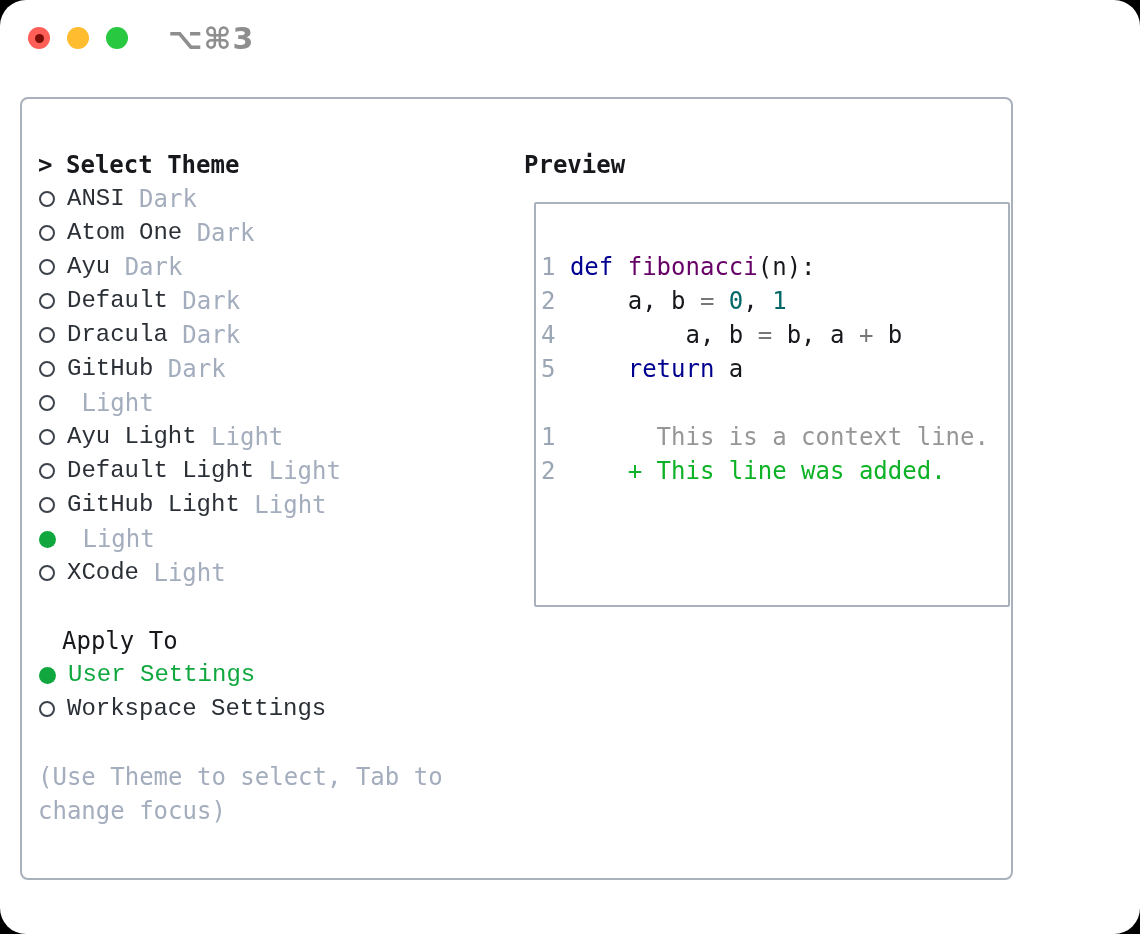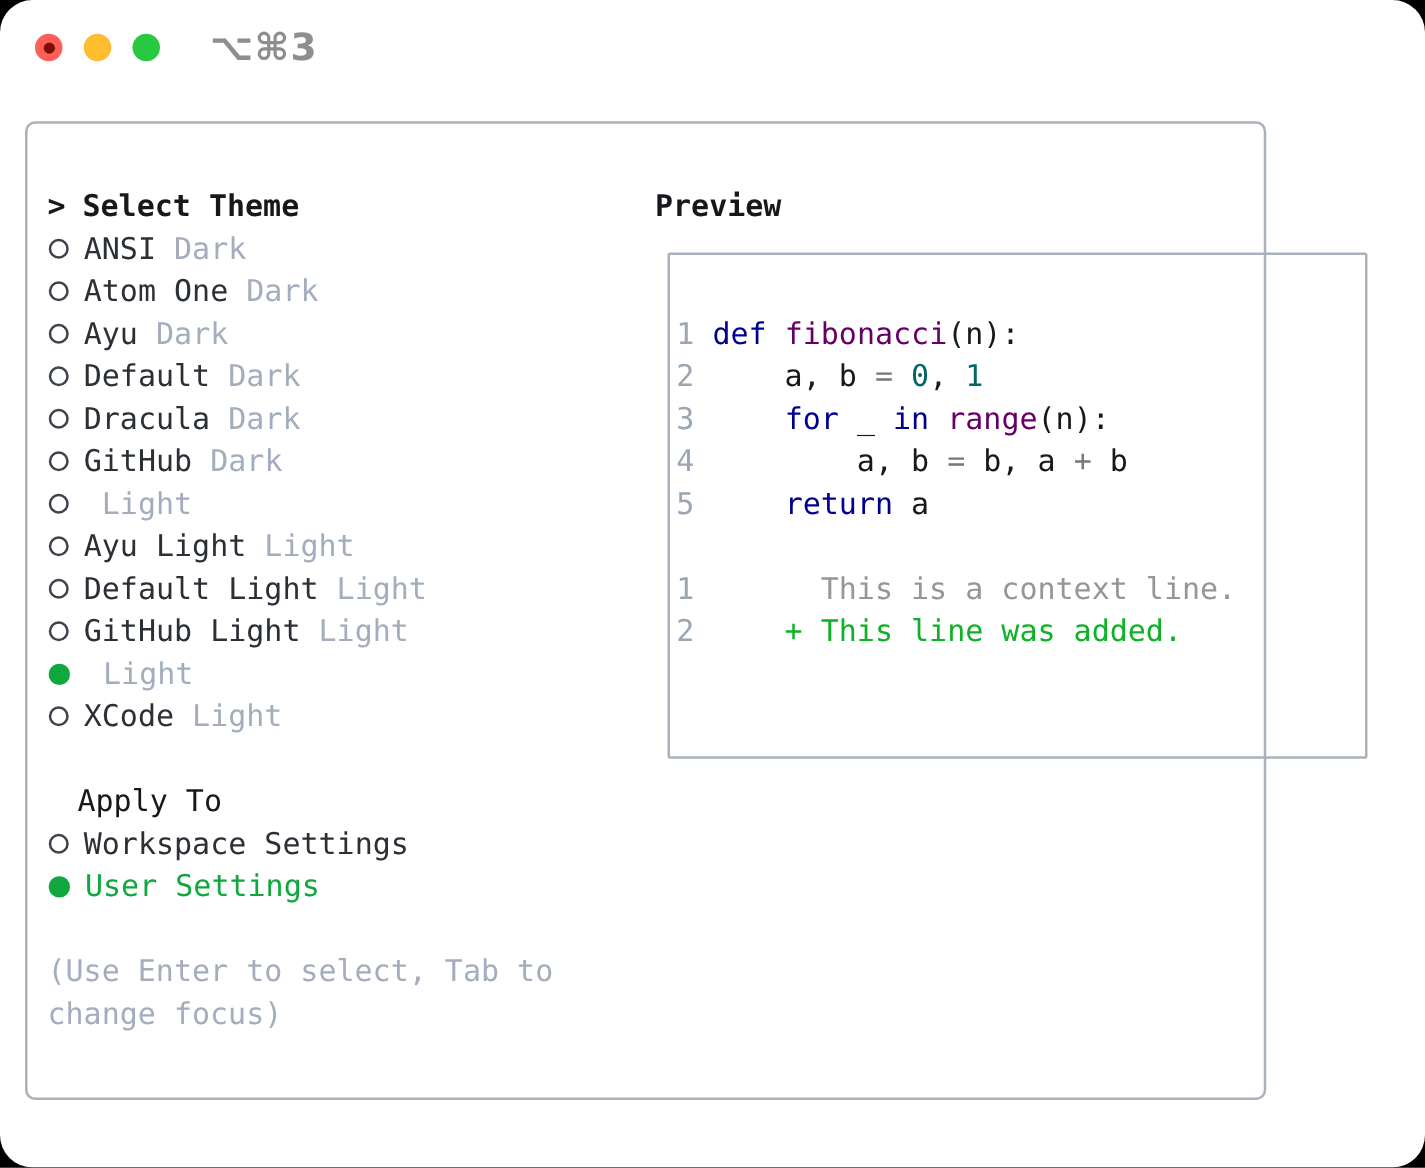--- a/index.html
+++ b/index.html
@@ -27,29 +27,29 @@
   .right-pane{left:502px;width:500px;}
 
   .hdr{font-weight:bold;color:var(--text-black);}
   .header-row{display:flex;align-items:center;}
   .caret{font-weight:bold;width:28px;color:var(--text-black);}
 
   .opt-row{display:flex;align-items:center;height:34px;white-space:pre;}
   .radio{width:16px;height:16px;border-radius:50%;box-sizing:border-box;
          border:2.5px solid var(--radio-stroke);margin:0 12px 0 1px;flex:0 0 auto;}
   .radio.sel{border:none;background:var(--ui-green);width:17px;height:17px;}
-  .opt-name{color:var(--text-dark);}
+  .opt-name{color:var(--text-dark);font-family:Liberation Mono, monospace;}
   .opt-name.sel{color:var(--ui-green);}
   .variant{color:var(--muted);text-align:center;}
   .spacer{height:34px;}
   .apply-hdr{margin-left:24px;color:var(--text-black);}
   .help{color:var(--muted);}
 
   
-  .preview-box{margin-left:10px;margin-top:20px;width:560px;height:405px;
+  .preview-box{margin-left:10px;margin-top:20px;width:476px;height:405px;
                border:2px solid var(--border);border-radius:2px;box-sizing:border-box;
                padding:46px 0 0 5px;overflow:hidden;}
   .cline{white-space:pre;line-height:34px;height:34px;font-size:24px;}
   .num{color:var(--num);}
   .kw{color:var(--kw);}
   .fn{color:var(--fn);}
   .lit{color:var(--lit);}
   .pln{color:var(--text-black);}
   .op{color:var(--op);}
   .ctx{color:var(--ctx);}
@@ -87,36 +87,35 @@
           <div class="opt-row"><span class="radio"></span><span class="variant"> Light</span></div>
           <div class="opt-row"><span class="radio"></span><span class="opt-name">Ayu Light</span><span class="variant"> Light</span></div>
           <div class="opt-row"><span class="radio"></span><span class="opt-name">Default Light</span><span class="variant"> Light</span></div>
           <div class="opt-row"><span class="radio"></span><span class="opt-name">GitHub Light</span><span class="variant"> Light</span></div>
           <div class="opt-row"><span class="radio sel"></span><span class="variant"> Light</span></div>
           <div class="opt-row"><span class="radio"></span><span class="opt-name">XCode</span><span class="variant"> Light</span></div>
         </div>
       <div class="spacer"></div>
       <div class="apply-hdr">Apply To</div>
       <div id="apply-list">
+          <div class="opt-row"><span class="radio sel"></span><span class="opt-name sel">User Settings</span></div>
           <div class="opt-row"><span class="radio"></span><span class="opt-name">Workspace Settings</span></div>
-          <div class="opt-row"><span class="radio sel"></span><span class="opt-name sel">User Settings</span></div>
         </div>
       <div class="spacer"></div>
       <div class="help">
-        <div>(Use Enter to select, Tab to</div>
+        <div>(Use Theme to select, Tab to</div>
         <div>change focus)</div>
       </div>
     </div>
 
     <div class="pane right-pane">
       <div class="hdr">Preview</div>
       <div class="preview-box" id="preview-box">
           <div class="cline"><span class="num">1</span><span class="pln"> </span><span class="kw">def</span><span class="pln"> </span><span class="fn">fibonacci</span><span class="pln">(n):</span></div>
           <div class="cline"><span class="num">2</span><span class="pln">     a, b </span><span class="op">=</span><span class="pln"> </span><span class="lit">0</span><span class="pln">, </span><span class="lit">1</span></div>
-          <div class="cline"><span class="num">3</span><span class="pln">     </span><span class="kw">for</span><span class="pln"> _ </span><span class="kw">in</span><span class="pln"> </span><span class="fn">range</span><span class="pln">(n):</span></div>
           <div class="cline"><span class="num">4</span><span class="pln">         a, b </span><span class="op">=</span><span class="pln"> b, a </span><span class="op">+</span><span class="pln"> b</span></div>
           <div class="cline"><span class="num">5</span><span class="pln">     </span><span class="kw">return</span><span class="pln"> a</span></div>
           <div class="cline"><span class="num"></span></div>
           <div class="cline"><span class="num">1</span><span class="ctx">       This is a context line.</span></div>
           <div class="cline"><span class="num">2</span><span class="add">     + This line was added.</span></div>
         </div>
     </div>
 
   </div>
 </div>

